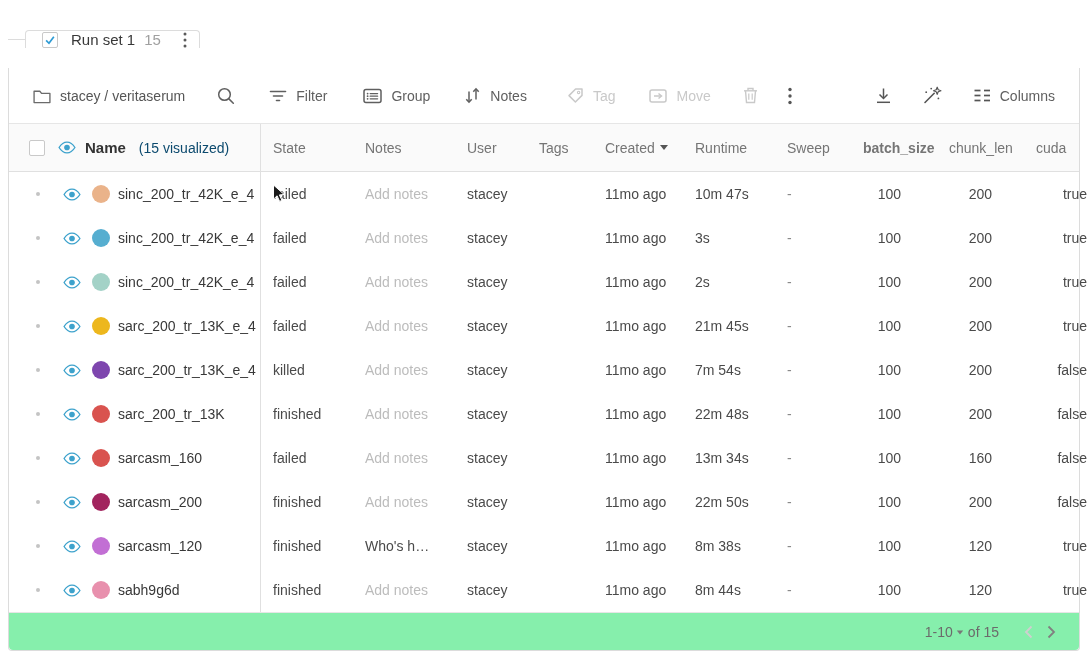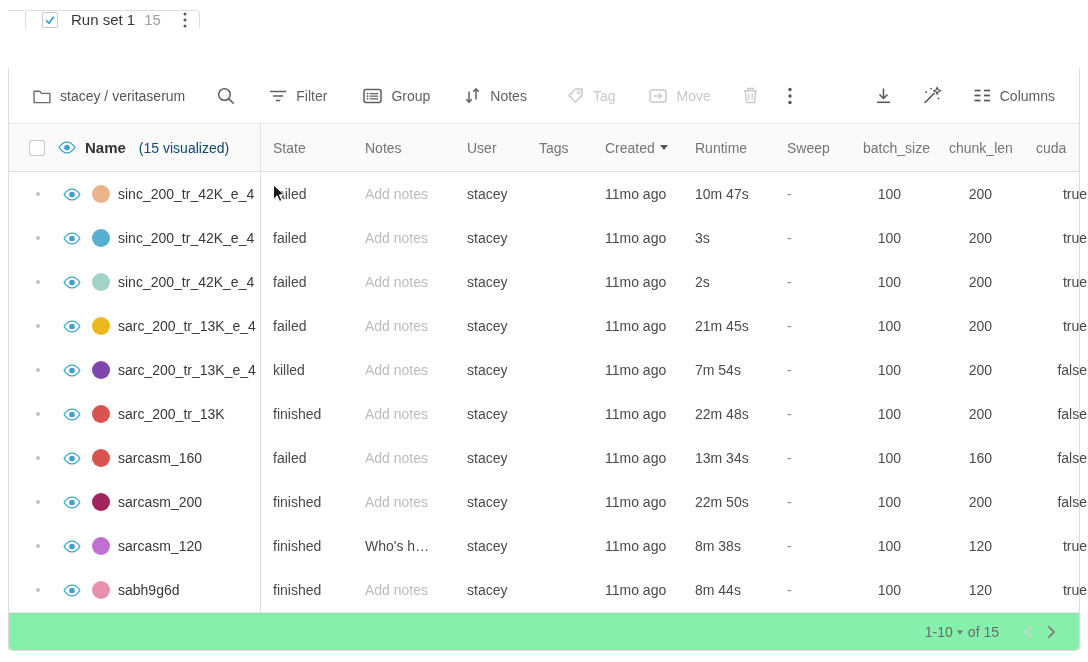--- a/index.html
+++ b/index.html
@@ -1,21 +1,21 @@
 <!DOCTYPE html>
 <html><head>
 <meta charset="utf-8">
 <style>
   * { box-sizing: border-box; margin: 0; padding: 0; }
   html,body { width:1088px; height:662px; background:#fff; overflow:hidden;
     font-family:"Liberation Sans","DejaVu Sans",sans-serif; color:#4a4a4a; }
   body { position:relative; }
 
   
-  .tab-strip { display:flex; margin:10px 8px 0 8px; height:58px; align-items:flex-start; }
+  .tab-strip { display:flex; margin:10px 8px 0 8px; height:58px; align-items:center; }
   .tab-strip .spacer { width:17px; border-bottom:1px solid #dcdcdc; }
   .tab { width:175px; background:#fff; border:1px solid #dcdcdc; border-bottom:none;
     border-radius:4px 4px 0 0; display:flex; align-items:center; padding:0 12px 0 16px;
     position:relative; z-index:2; }
   .tab-label { font-size:15px; color:#383838; }
   .tab-count { font-size:15px; color:#a0a0a0; margin-left:9px; }
   .tab-kebab { margin-left:auto; color:#5a5a5a; display:flex; align-items:center; cursor:pointer; }
   .strip-rest { flex:1; background:#f3f3f3; border-bottom:1px solid #dcdcdc;
     display:flex; align-items:center; }
   .add-run-set { color:#2e9bd4; font-size:15px; margin-left:33px; cursor:pointer; }
@@ -51,21 +51,21 @@
   .col-state { width:96px; padding-left:12px; }
   .col-notes { width:88px; padding-left:8px; }
   .col-user  { width:66px; padding-left:6px;margin-left:16px; }
   .col-tags  { width:62px; padding-left:12px; }
   .col-created { width:90px; padding-left:16px; display:flex; align-items:center; }
   .col-runtime { width:92px; padding-left:16px; }
   .col-sweep { width:88px; padding-left:16px; }
   .col-batch { width:90px; }
   .col-chunk { width:85px; }
   .col-cuda  { width:63px; }
-  .thead .col-batch { padding-left:4px; }
+  .thead .col-batch { padding-left:4px;font-weight:bold; }
   .thead .col-chunk { padding-left:0; }
   .thead .col-cuda  { padding-left:2px; }
   .num.col-batch { text-align:right; padding-right:48px; }
   .num.col-chunk { text-align:right; padding-right:42px; }
   .num.col-cuda  { text-align:right; padding-right:10px; }
   .caret-down { width:0; height:0; border-left:4px solid transparent;
     border-right:4px solid transparent; border-top:5px solid #555; margin-left:5px; }
 
   .tbody { }
   .row { height:44px; display:flex; align-items:center; font-size:14px; color:#4a4a4a; }

